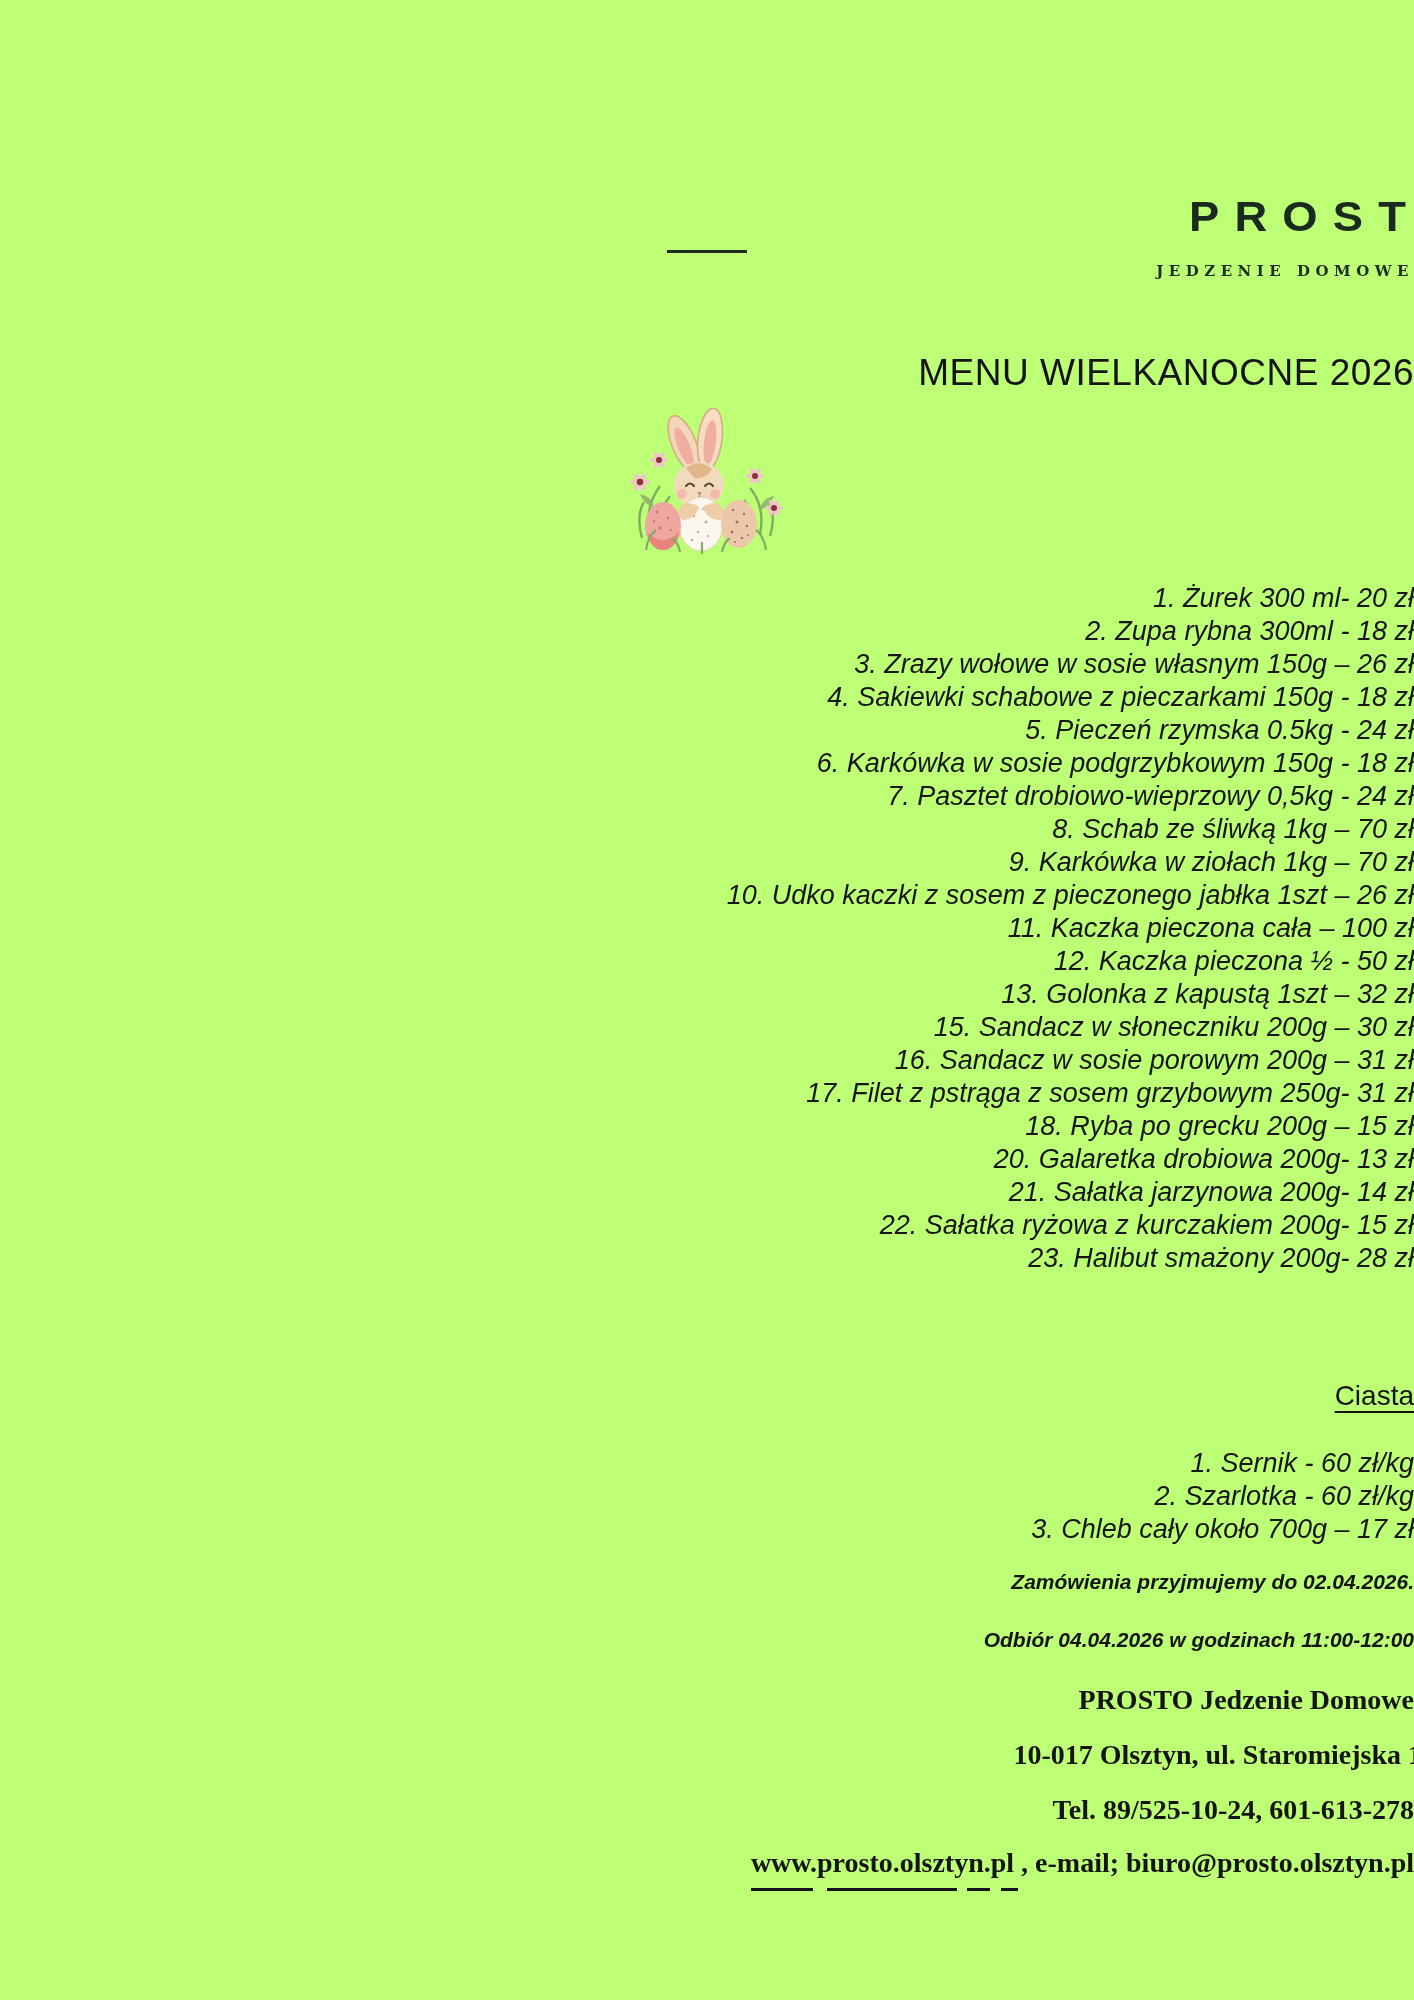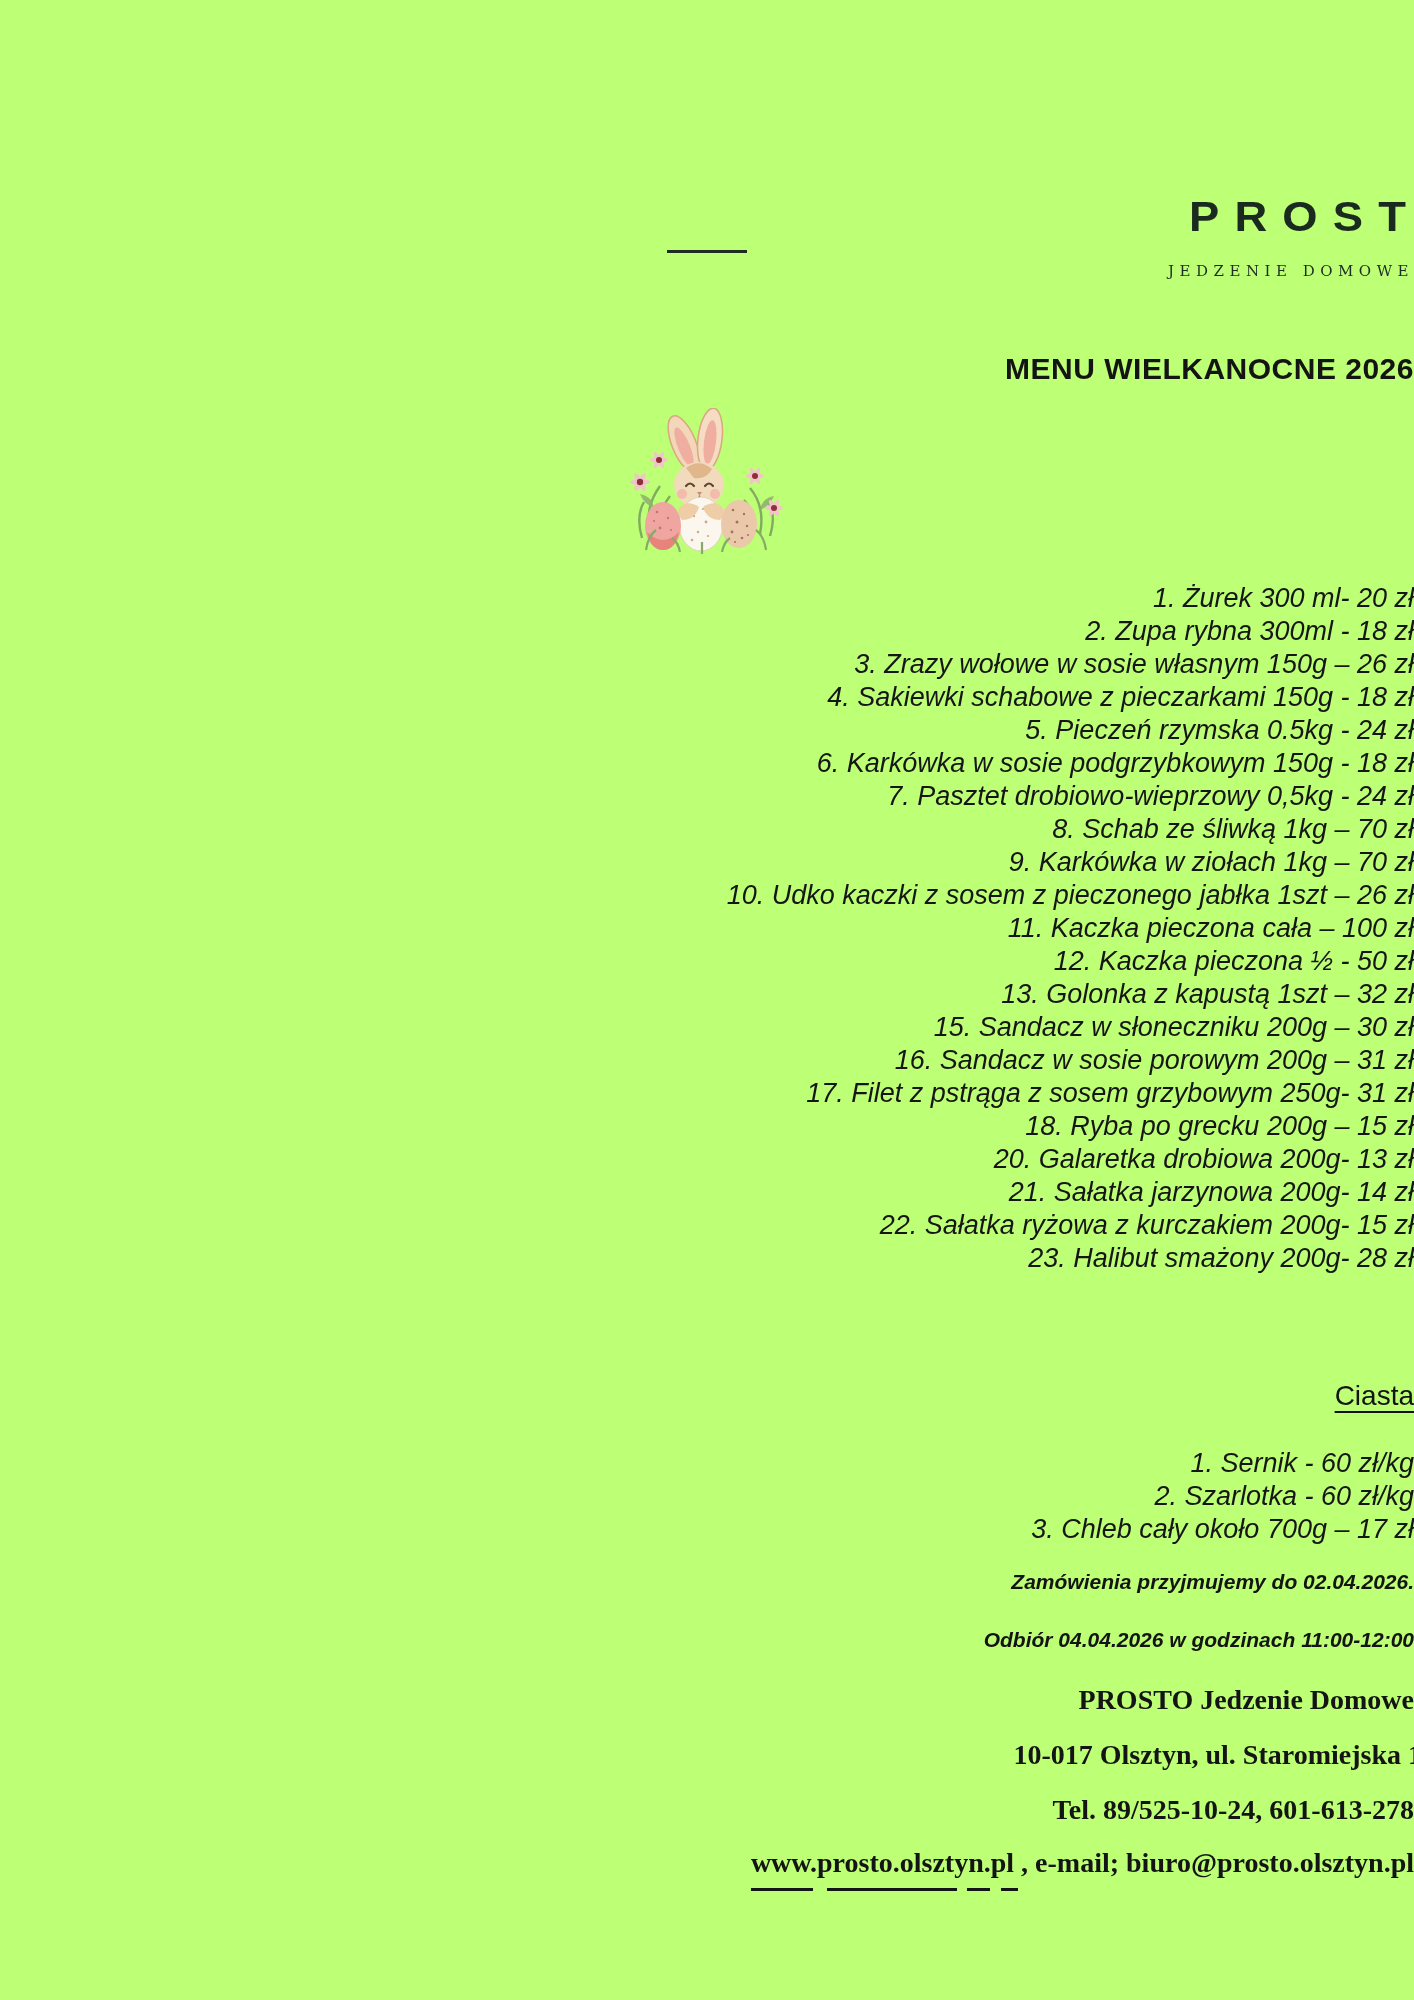--- a/index.html
+++ b/index.html
@@ -13,26 +13,26 @@
   .block{position:absolute;left:0;width:100%;text-align:right;margin:0;}
 
   
   .logo{top:193px;}
   .logo-name{
     font-size:42px;font-weight:bold;letter-spacing:14px;text-indent:14px;
     color:#1b2a1e;transform:scaleX(1.08);transform-origin:center;
   }
   .logo-rule{width:80px;height:3px;background:#1e2d21;margin:9px auto 9px;}
   .logo-tagline{
-    font-family:"DejaVu Serif",serif;font-size:15px;font-weight:normal;
+    font-family:"DejaVu Serif",serif;font-size:15px;font-weight:bold;
     letter-spacing:5.5px;text-indent:5.5px;color:#1e2d21;
   }
 
   
-  .title{top:352px;font-size:30px;font-weight:bold;letter-spacing:.5px;}
+  .title{top:352px;font-size:37px;font-weight:normal;letter-spacing:.5px;}
 
   
   .bunny{top:408px;}
   .bunny svg{display:block;margin:0 auto;}
 
   
   .items{top:582px;list-style:none;padding:0;}
   .items li,.cakes-list div{
     font-style:italic;font-size:27px;line-height:33px;color:#161616;
   }

